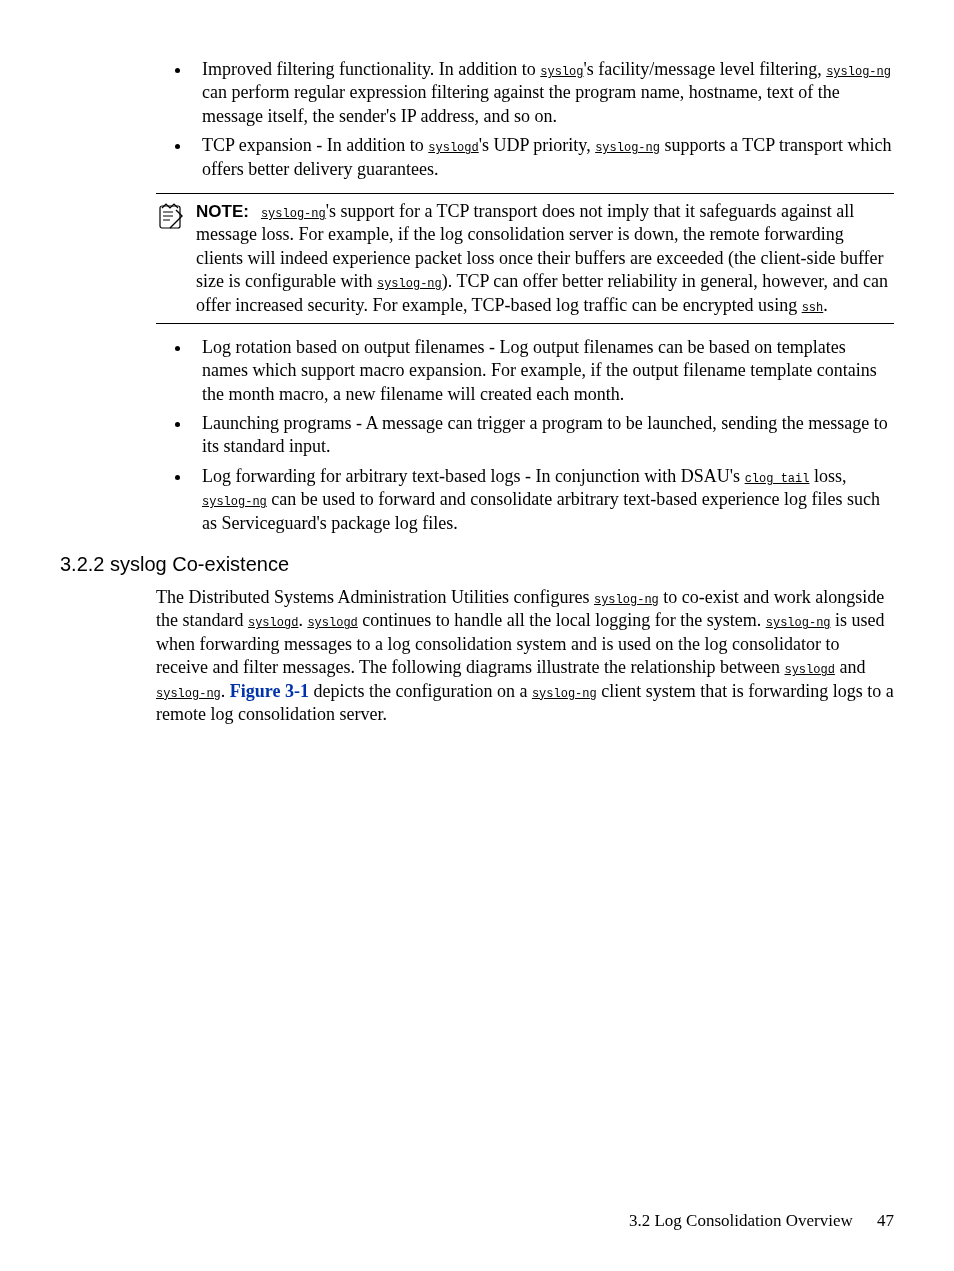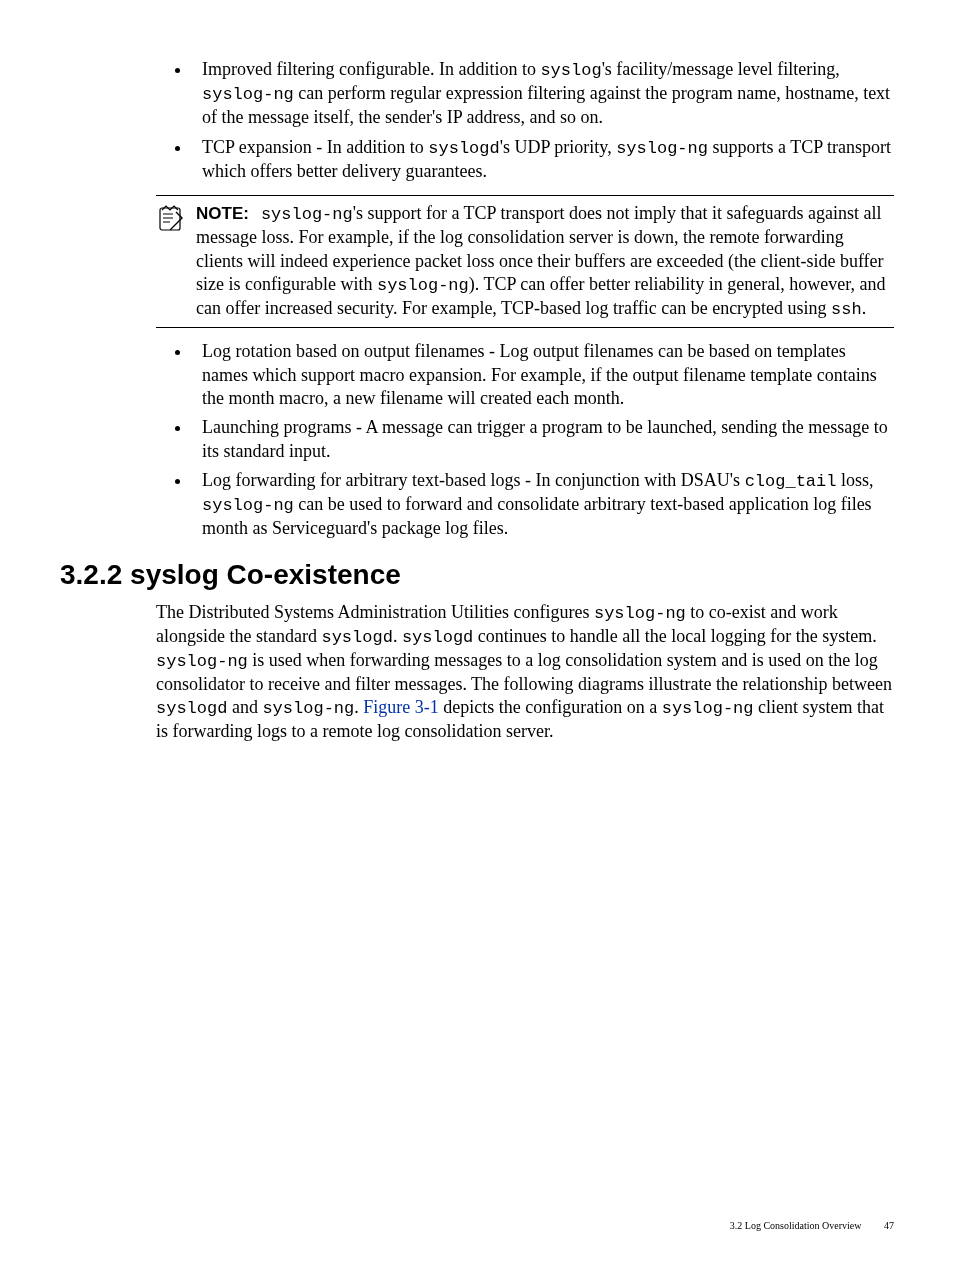--- a/index.html
+++ b/index.html
@@ -26,21 +26,22 @@
     list-style-type: disc;
     padding-left: 36px;
     margin: 0;
   }
   ul.bullets li {
     margin-bottom: 6px;
     padding-left: 10px;
   }
   code, .code {
     font-family: "Courier New", Courier, monospace;
-    font-size: 17px;
+    font-size: 12px;
+    text-decoration: underline;
   }
   .note-row {
     display: flex;
     align-items: flex-start;
     margin-left: 96px;
     border-top: 1px solid #000;
     border-bottom: 1px solid #000;
     margin-top: 12px;
     margin-bottom: 12px;
     padding: 6px 0;
@@ -55,51 +56,52 @@
     line-height: 1.3;
   }
   .note-label {
     font-family: Arial, Helvetica, sans-serif;
     font-weight: bold;
     font-size: 17px;
     margin-right: 12px;
   }
   h2.section {
     font-family: Arial, Helvetica, sans-serif;
-    font-weight: bold;
-    font-size: 28px;
+    font-weight: normal;
+    font-size: 20px;
     margin: 18px 0 10px 0;
   }
   .body-para {
     margin-left: 96px;
     font-size: 18px;
     line-height: 1.3;
     margin-top: 8px;
   }
   a.figref {
     color: #0033aa;
     text-decoration: none;
+    font-weight: bold;
   }
   .footer {
     position: absolute;
     bottom: 40px;
     right: 60px;
-    font-size: 10px;
+    font-size: 17px;
   }
   .footer .sep { margin: 0 10px; }
 </style>
 </head>
 <body>
 
 <div class="page">
 
   <div class="text-block">
     <ul class="bullets">
       <li>
-        <span>Improved filtering configurable. In addition to </span><span class="code">syslog</span><span>'s facility/message level filtering, </span><span class="code">syslog-ng</span><span> can perform regular expression filtering against the program name, hostname, text of the message itself, the sender's IP address, and so on.</span>
+        <span>Improved filtering functionality. In addition to </span><span class="code">syslog</span><span>'s facility/message level filtering, </span><span class="code">syslog-ng</span><span> can perform regular expression filtering against the program name, hostname, text of the message itself, the sender's IP address, and so on.</span>
       </li>
       <li>
         <span>TCP expansion - In addition to </span><span class="code">syslogd</span><span>'s UDP priority, </span><span class="code">syslog-ng</span><span> supports a TCP transport which offers better delivery guarantees.</span>
       </li>
     </ul>
   </div>
 
   <div class="note-row">
     <div class="note-icon">
       <svg width="30" height="30" viewBox="0 0 30 30">
@@ -118,21 +120,21 @@
 
   <div class="text-block">
     <ul class="bullets">
       <li>
         <span>Log rotation based on output filenames - Log output filenames can be based on templates names which support macro expansion. For example, if the output filename template contains the month macro, a new filename will created each month.</span>
       </li>
       <li>
         <span>Launching programs - A message can trigger a program to be launched, sending the message to its standard input.</span>
       </li>
       <li>
-        <span>Log forwarding for arbitrary text-based logs - In conjunction with DSAU's </span><span class="code">clog_tail</span><span> loss, </span><span class="code">syslog-ng</span><span> can be used to forward and consolidate arbitrary text-based application log files month as Serviceguard's package log files.</span>
+        <span>Log forwarding for arbitrary text-based logs - In conjunction with DSAU's </span><span class="code">clog_tail</span><span> loss, </span><span class="code">syslog-ng</span><span> can be used to forward and consolidate arbitrary text-based experience log files such as Serviceguard's package log files.</span>
       </li>
     </ul>
   </div>
 
   <h2 class="section">3.2.2 syslog Co-existence</h2>
 
 
   <div class="body-para">
     <span>The Distributed Systems Administration Utilities configures </span><span class="code">syslog-ng</span><span> to co-exist and work alongside the standard </span><span class="code">syslogd</span><span>. </span><span class="code">syslogd</span><span> continues to handle all the local logging for the system. </span><span class="code">syslog-ng</span><span> is used when forwarding messages to a log consolidation system and is used on the log consolidator to receive and filter messages. The following diagrams illustrate the relationship between </span><span class="code">syslogd</span><span> and </span><span class="code">syslog-ng</span><span>. </span><a href="#" class="figref">Figure 3-1</a><span> depicts the configuration on a </span><span class="code">syslog-ng</span><span> client system that is forwarding logs to a remote log consolidation server.</span>
   </div>

